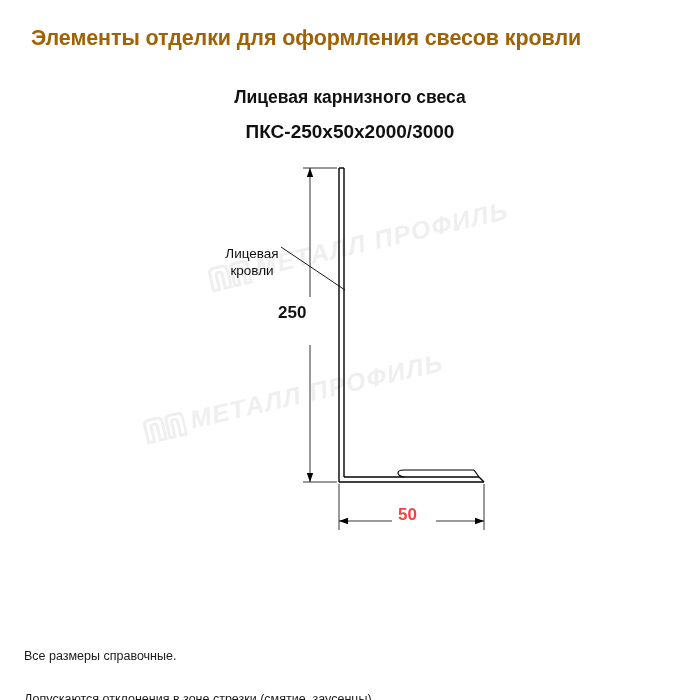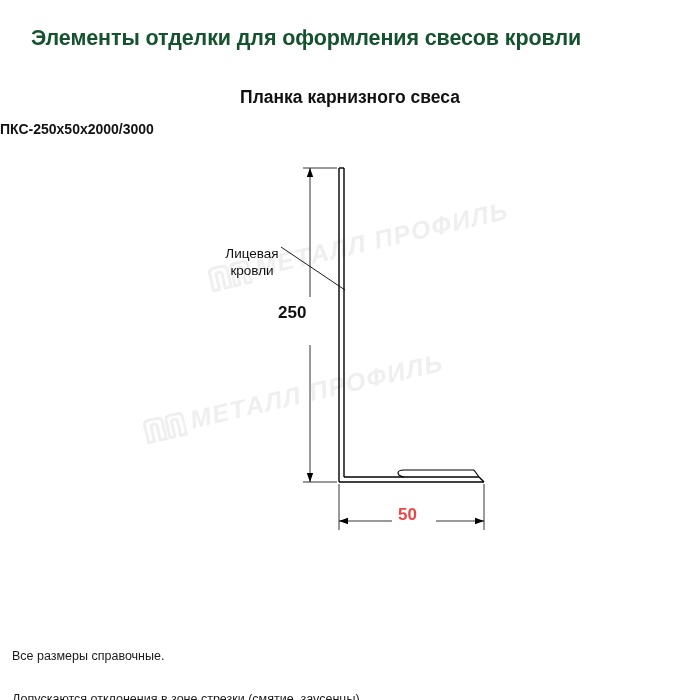--- a/index.html
+++ b/index.html
@@ -22,52 +22,52 @@
   }
   .title {
     position: absolute;
     top: 26px;
     left: 0;
     width: 612px;
     text-align: center;
     font-size: 21.5px;
     font-weight: bold;
     letter-spacing: -0.1px;
-    color: #14532d;
+    color: #a16207;
   }
   .subtitle1 {
     position: absolute;
     top: 87px;
     left: 0;
     width: 700px;
     text-align: center;
     font-size: 17.5px;
     font-weight: bold;
     color: #111111;
   }
   .subtitle2 {
     position: absolute;
     top: 121px;
     left: 0;
     width: 700px;
-    text-align: left;
-    font-size: 14px;
+    text-align: center;
+    font-size: 19px;
     font-weight: bold;
     color: #111111;
   }
   .drawing {
     position: absolute;
     top: 0;
     left: 0;
     width: 700px;
     height: 700px;
   }
   .footnote {
     position: absolute;
-    left: 12px;
+    left: 24px;
     font-size: 12.5px;
     color: #1a1a1a;
     white-space: nowrap;
   }
   .footnote.l1 { top: 649px; }
   .footnote.l2 { top: 670px; margin-top: 22px; }
   .wm {
     position: absolute;
     font-family: "Liberation Sans", sans-serif;
     font-weight: bold;
@@ -114,21 +114,21 @@
     font-weight: bold;
     color: #ef4444;
   }
 </style>
 </head>
 <body>
 
 <div class="page">
 
   <div class="title">Элементы отделки для оформления свесов кровли</div>
-  <div class="subtitle1">Планка карнизного свеса</div>
+  <div class="subtitle1">Лицевая карнизного свеса</div>
   <div class="subtitle2">ПКС-250х50х2000/3000</div>
 
   <div class="wm wm1">
     <span class="wmlogo">
       <svg width="42" height="26" viewBox="0 0 42 26">
         <path d="M2 24 L2 6 Q2 2 7 2 L15 2 Q20 2 20 7 L20 24 L14 24 L14 9 Q14 7 11 7 Q8 7 8 9 L8 24 Z" fill="none" stroke="#efefef" stroke-width="3"></path>
         <path d="M24 24 L24 6 Q24 2 29 2 L36 2 Q41 2 41 7 L41 24 L35 24 L35 9 Q35 7 32 7 Q29 7 29 9 L29 24 Z" fill="none" stroke="#efefef" stroke-width="3"></path>
       </svg>
     </span><span>МЕТАЛЛ ПРОФИЛЬ</span>
   </div>

